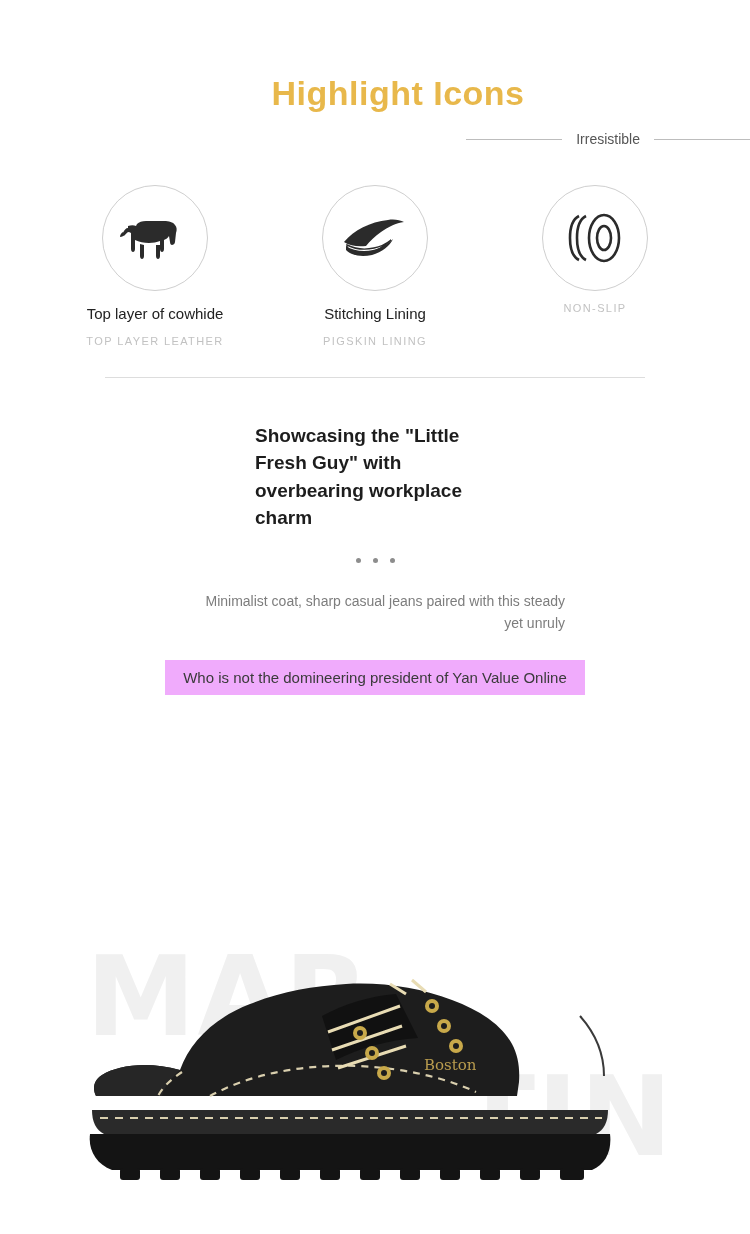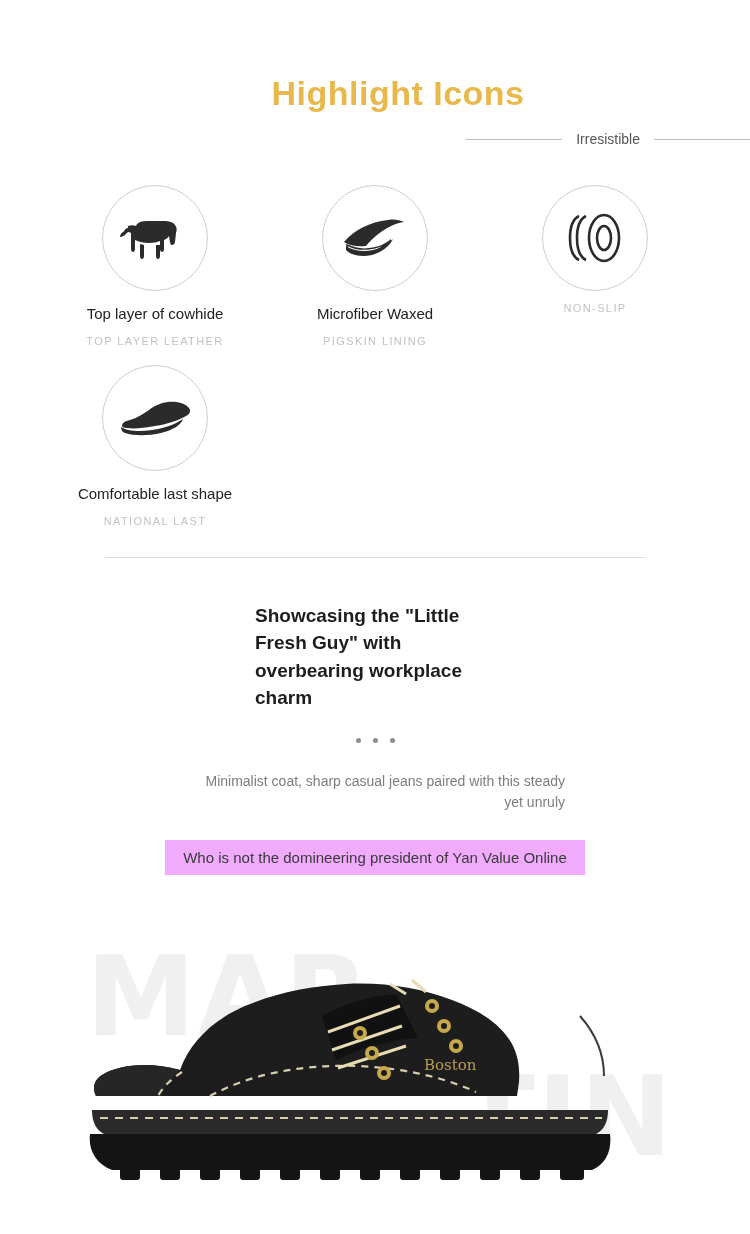--- a/index.html
+++ b/index.html
@@ -191,50 +191,40 @@
   </div>
 
   <div class="icon-cell">
     <div class="icon-circle">
       <svg width="70" height="44" viewBox="0 0 70 44">
         <path fill="#2b2b2b" d="M4 26c10-12 26-20 44-22 6-1 12 0 16 2-8 1-16 5-23 10-6 4-11 9-15 14-8 1-16 0-22-4z"></path>
         <path fill="#ffffff" stroke="#2b2b2b" stroke-width="1.4" d="M7 29c8 4 18 5 27 3 6-1 12-4 17-8-6 6-14 11-23 13-8 2-15 0-21-4z"></path>
         <path fill="#2b2b2b" d="M6 30c7 5 18 6 27 4 8-2 15-6 20-11-3 7-11 13-21 16-10 2-20 1-26-5z"></path>
       </svg>
     </div>
-    <div class="icon-label">Microfiber Waxed</div>
+    <div class="icon-label">Stitching Lining</div>
     <div class="icon-sublabel">PIGSKIN LINING</div>
   </div>
 
 
 
   <div class="icon-cell">
     <div class="icon-circle">
       <svg width="62" height="52" viewBox="0 0 62 52">
         <g fill="none" stroke="#2b2b2b" stroke-width="2.6">
           <ellipse cx="40" cy="26" rx="15" ry="23"></ellipse>
           <ellipse cx="40" cy="26" rx="7" ry="12"></ellipse>
           <path d="M22 4c-6 3-9 11-9 22s3 19 9 22"></path>
           <path d="M15 4c-6 3-9 11-9 22s3 19 9 22"></path>
         </g>
       </svg>
     </div>
     <div class="icon-sublabel">NON-SLIP</div>
   </div>
 
-  <div class="icon-cell">
-    <div class="icon-circle">
-      <svg width="74" height="36" viewBox="0 0 74 36">
-        <path fill="#2b2b2b" d="M4 26c0-3 3-5 8-6 7-2 13-6 19-10 5-4 11-7 19-8 10-1 18 2 21 6 2 3 1 6-3 8-7 4-18 8-31 10-11 2-21 3-28 2-3 0-5-1-5-2z"></path>
-        <path fill="#2b2b2b" d="M3 27c6 4 18 5 31 3 13-2 24-6 31-11-2 6-10 11-22 14-13 3-27 3-36 0-3-1-4-4-4-6z"></path>
-      </svg>
-    </div>
-    <div class="icon-label">Comfortable last shape</div>
-    <div class="icon-sublabel">NATIONAL LAST</div>
-  </div>
 
 </div>
 
 <div class="divider"></div>
 
 <div class="copy-head">Showcasing the "Little Fresh Guy" with overbearing workplace charm</div>
 
 <div class="dots">
   <span class="dot"></span>
   <span class="dot"></span>

